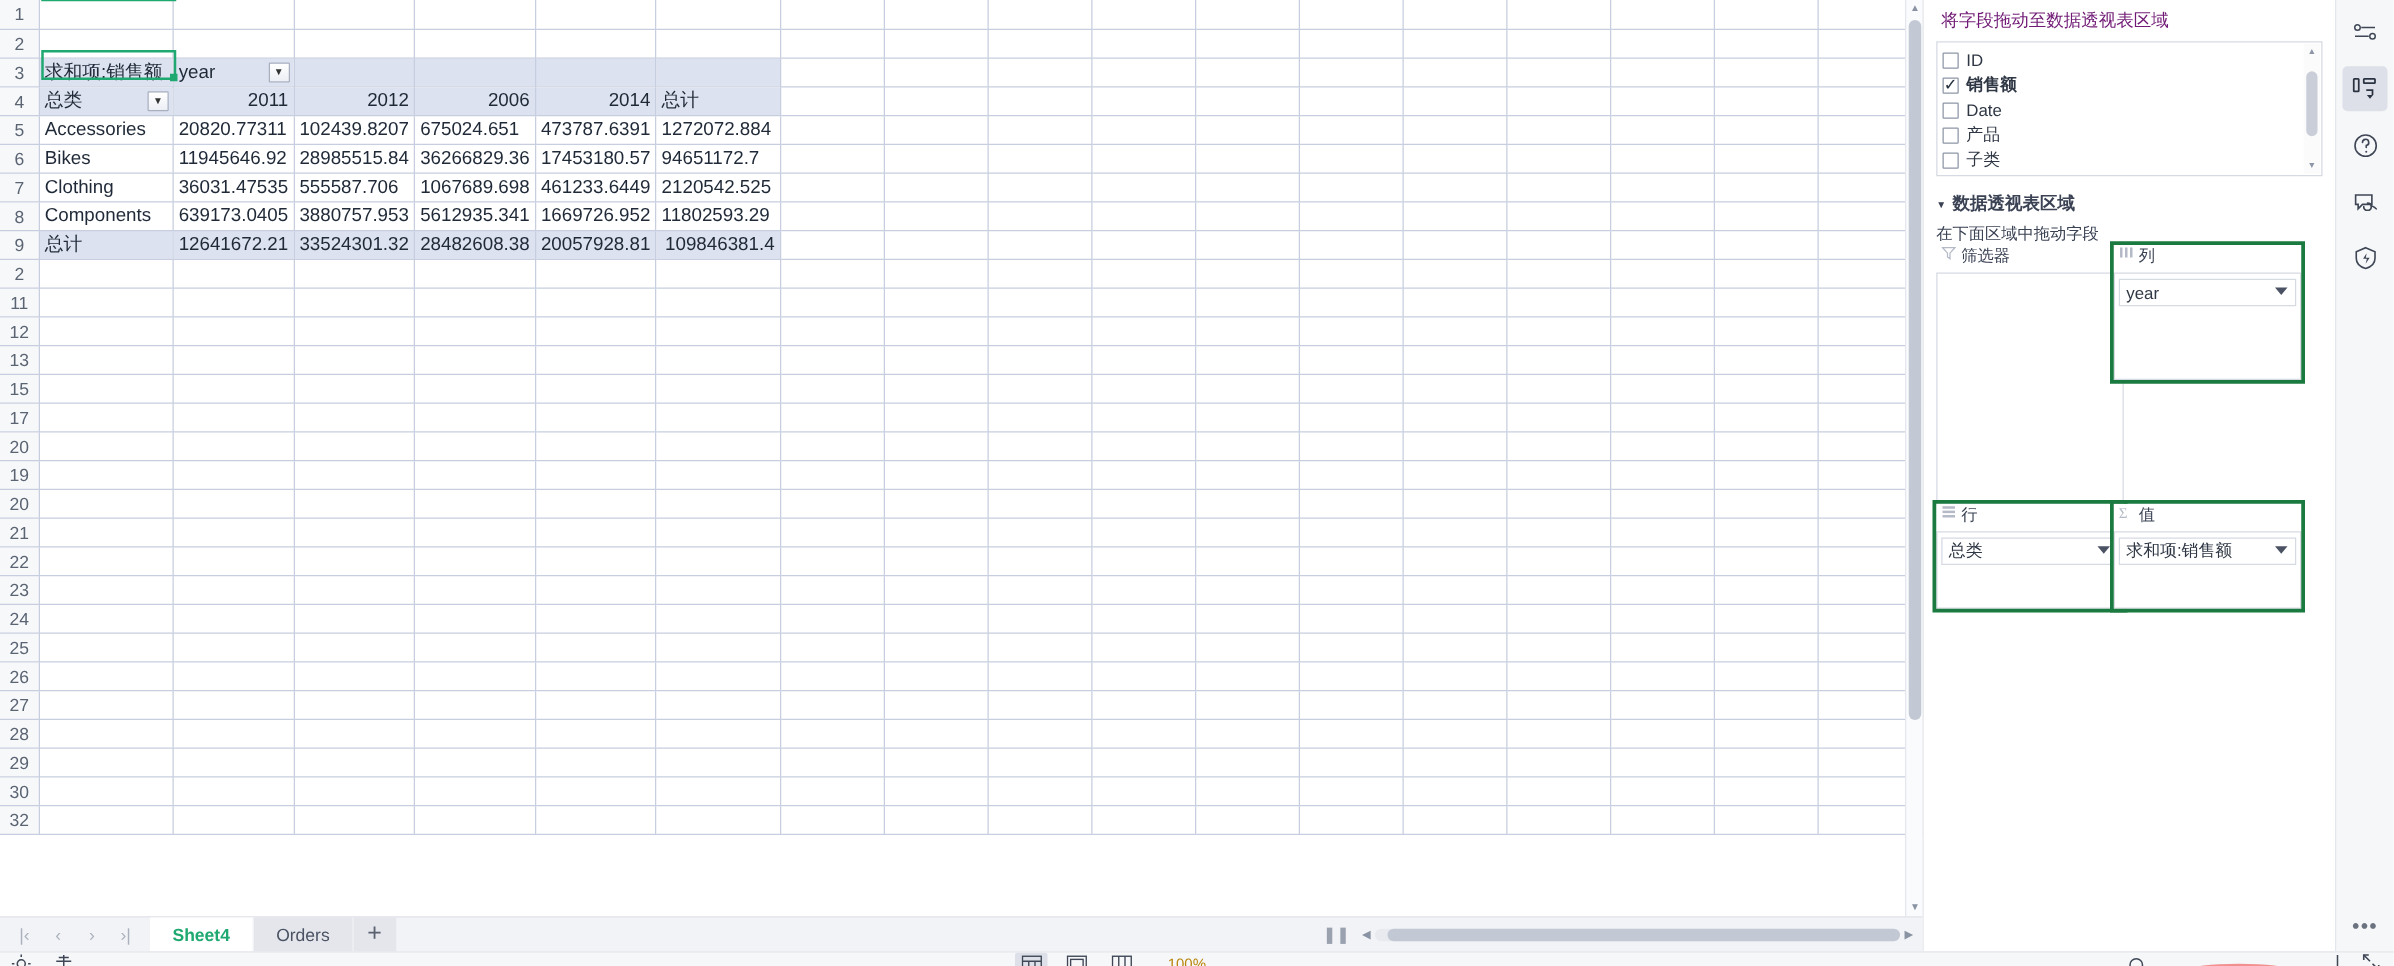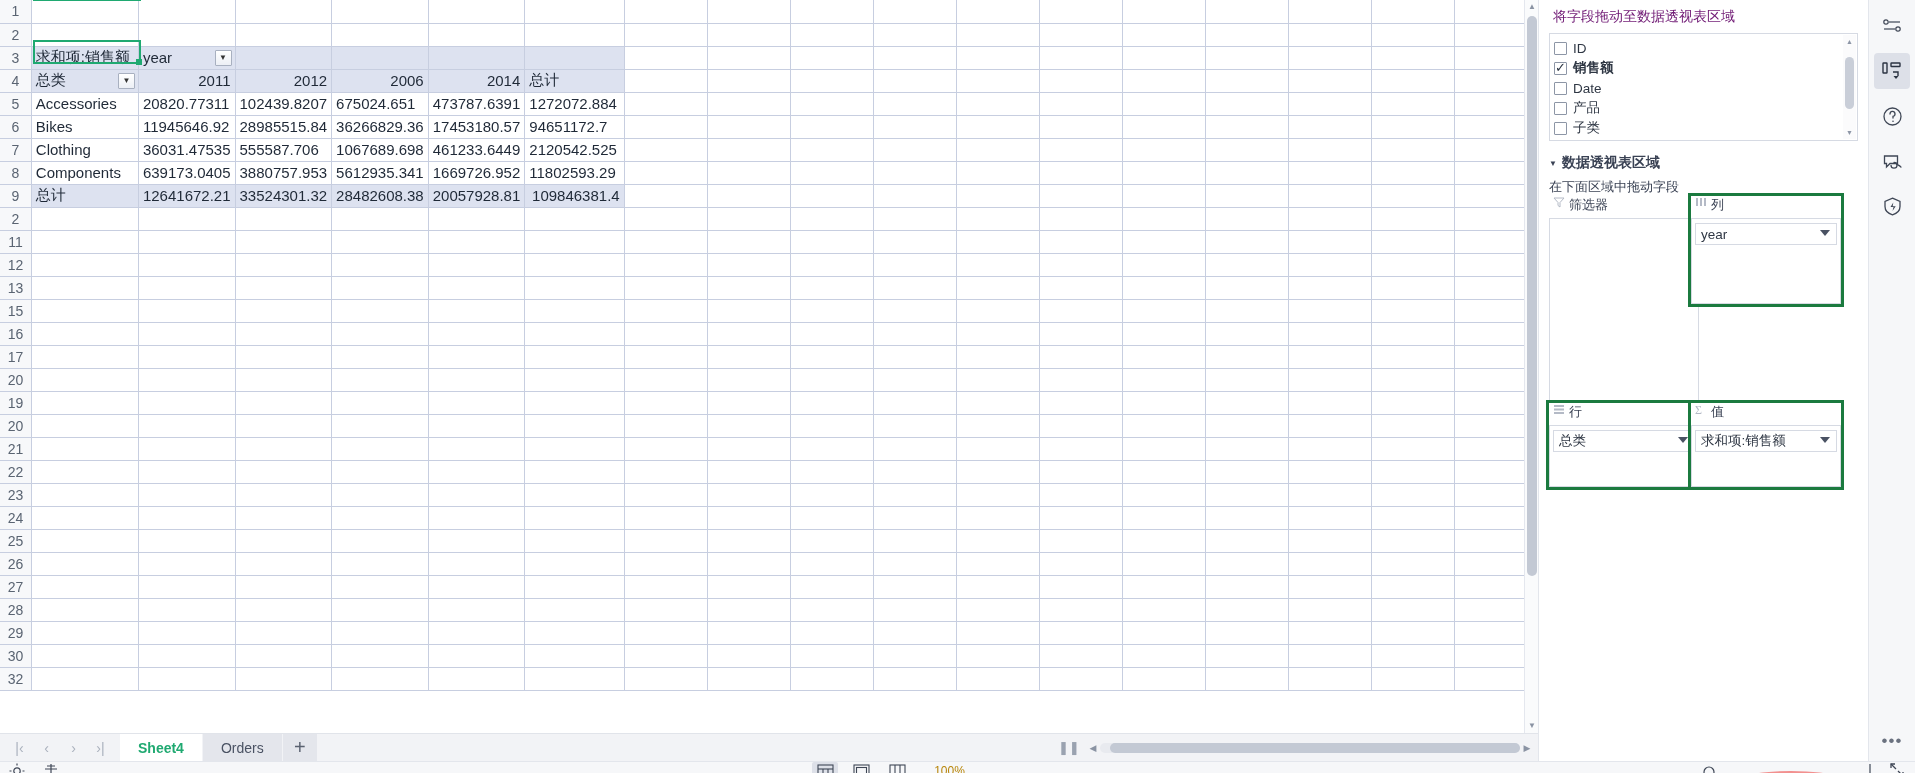--- a/index.html
+++ b/index.html
@@ -642,40 +642,20 @@
             <td class="blank"></td>
             <td class="blank"></td>
             <td class="blank"></td>
             <td class="blank"></td>
             <td class="blank"></td>
             <td class="blank"></td>
             <td class="blank"></td>
           </tr>
           <tr>
             <td class="rowhdr">15</td>
-            <td class="blank"></td>
-            <td class="blank"></td>
-            <td class="blank"></td>
-            <td class="blank"></td>
-            <td class="blank"></td>
-            <td class="blank"></td>
-            <td class="blank"></td>
-            <td class="blank"></td>
-            <td class="blank"></td>
-            <td class="blank"></td>
-            <td class="blank"></td>
-            <td class="blank"></td>
-            <td class="blank"></td>
-            <td class="blank"></td>
-            <td class="blank"></td>
-            <td class="blank"></td>
-            <td class="blank"></td>
-          </tr>
-          <tr>
-            <td class="rowhdr">16</td>
             <td class="blank"></td>
             <td class="blank"></td>
             <td class="blank"></td>
             <td class="blank"></td>
             <td class="blank"></td>
             <td class="blank"></td>
             <td class="blank"></td>
             <td class="blank"></td>
             <td class="blank"></td>
             <td class="blank"></td>

